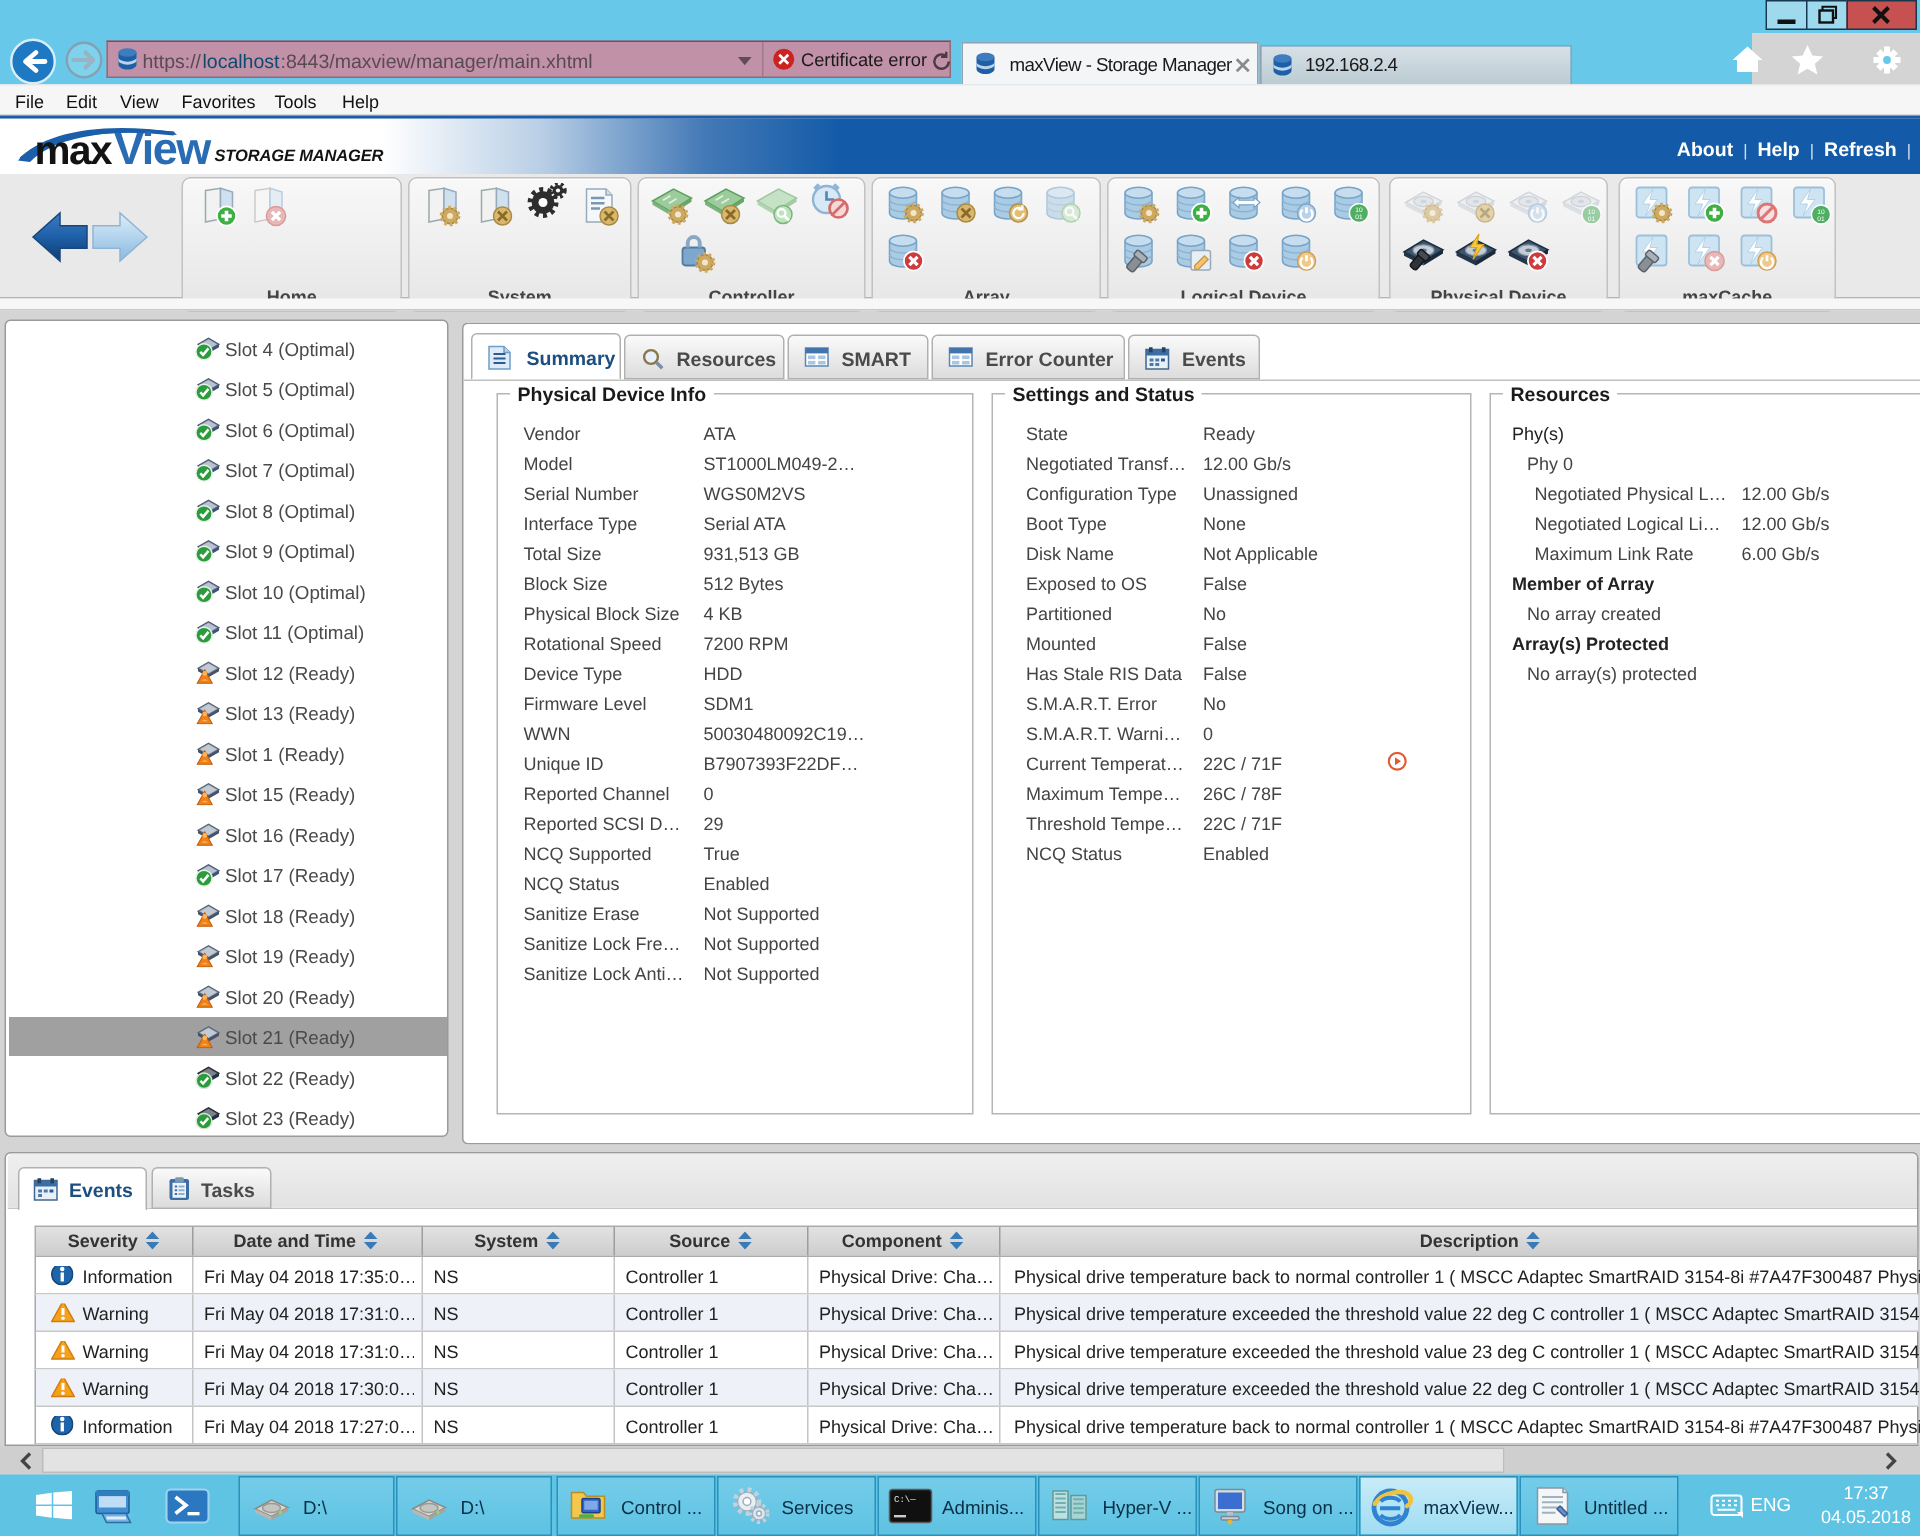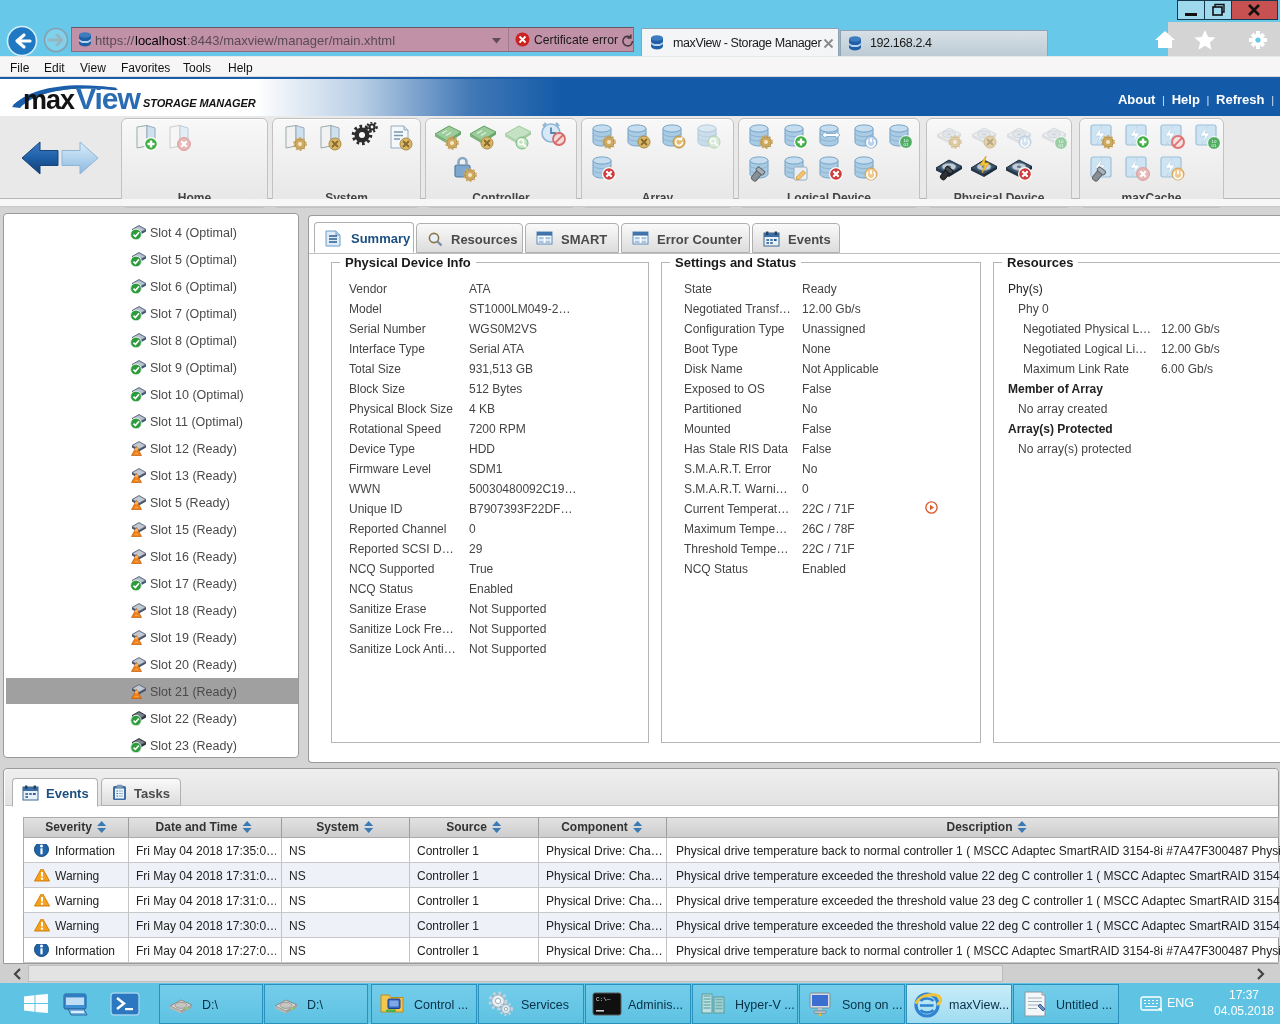--- a/index.html
+++ b/index.html
@@ -109,21 +109,21 @@
     <path d="M6 13 H19 M14 8 l5 5 -5 5" stroke="#98b3c2" stroke-width="2.8" fill="none" stroke-linecap="round" stroke-linejoin="round"></path>
   </svg>
 
   <div class="abs" id="addrbar">
     <svg class="abs" style="left:5px;top:3px" width="16" height="16" viewBox="0 0 16 16">
         <path d="M2 4 V12 c0 1.9 2.7 3.4 6 3.4 s6-1.5 6-3.4 V4" fill="#1f5fa6"></path>
         <ellipse cx="8" cy="4" rx="6" ry="2.8" fill="#3e7cc0"></ellipse>
         <path d="M2 7.2 c0 1.6 2.7 2.9 6 2.9 s6-1.3 6-2.9 v2 c0 1.6 -2.7 2.9 -6 2.9 s-6 -1.3 -6 -2.9 z" fill="#b9d4ec"></path>
       </svg>
     <span class="urltxt" style="left:23px;">https://</span>
-    <span class="urltxt" style="left:63px;color:#000000;">localhost</span>
+    <span class="urltxt" style="left:63px;color:#0c4a6e;">localhost</span>
     <span class="urltxt" style="left:115px;">:8443/maxview/manager/main.xhtml</span>
     <svg class="abs" style="left:420px;top:10px" width="10" height="6">
         <path d="M0 0 h9 l-4.5 5.5z" fill="#5f4c55"></path>
       </svg>
     <div class="abs" style="left:436px;top:0;width:112px;height:23px;border-left:1px solid #9d7a8c;">
       <svg class="abs" style="left:6px;top:4px" width="15" height="15">
           <circle cx="7.5" cy="7.5" r="7" fill="#cc2222"></circle>
           <path d="M4.5 4.5 l6 6 M10.5 4.5 l-6 6" stroke="#fff" stroke-width="1.8"></path>
         </svg>
       <span class="urltxt" style="left:25px;color:#1a1a1a;font-size:12.2px;">Certificate error</span>
@@ -708,21 +708,21 @@
       </div>
 <div class="titem" style="top:275px;">
         <svg width="18" height="16" viewBox="0 0 18 16">
           <path d="M3 5.5 L10 1.5 L17 5.5 L10 9.5 Z" fill="#9aa4b2" stroke="#5a6675" stroke-width="0.8"></path>
           <path d="M3 5.5 L10 9.5 L17 5.5 V7.5 L10 11.5 L3 7.5 Z" fill="#46526a"></path>
           <path d="M4.5 5.5 L10 2.4 L15.5 5.5 L10 8.6 Z" fill="#c2cad6"></path>
           <path d="M7.5 6.5 L12.5 15.5 H2.5 Z" fill="#f08018" stroke="#c05c08" stroke-width="0.7"></path>
           <circle cx="7.5" cy="9" r="1.6" fill="#fcb35c"></circle>
           <path d="M5.5 13.8 a2.6 2.6 0 0 1 4 0 z" fill="#fcb35c"></path>
         </svg>
-        <span class="lbl">Slot 5 (Ready)</span>
+        <span class="lbl">Slot 1 (Ready)</span>
       </div>
 <div class="titem" style="top:302px;">
         <svg width="18" height="16" viewBox="0 0 18 16">
           <path d="M3 5.5 L10 1.5 L17 5.5 L10 9.5 Z" fill="#9aa4b2" stroke="#5a6675" stroke-width="0.8"></path>
           <path d="M3 5.5 L10 9.5 L17 5.5 V7.5 L10 11.5 L3 7.5 Z" fill="#46526a"></path>
           <path d="M4.5 5.5 L10 2.4 L15.5 5.5 L10 8.6 Z" fill="#c2cad6"></path>
           <path d="M7.5 6.5 L12.5 15.5 H2.5 Z" fill="#f08018" stroke="#c05c08" stroke-width="0.7"></path>
           <circle cx="7.5" cy="9" r="1.6" fill="#fcb35c"></circle>
           <path d="M5.5 13.8 a2.6 2.6 0 0 1 4 0 z" fill="#fcb35c"></path>
         </svg>

